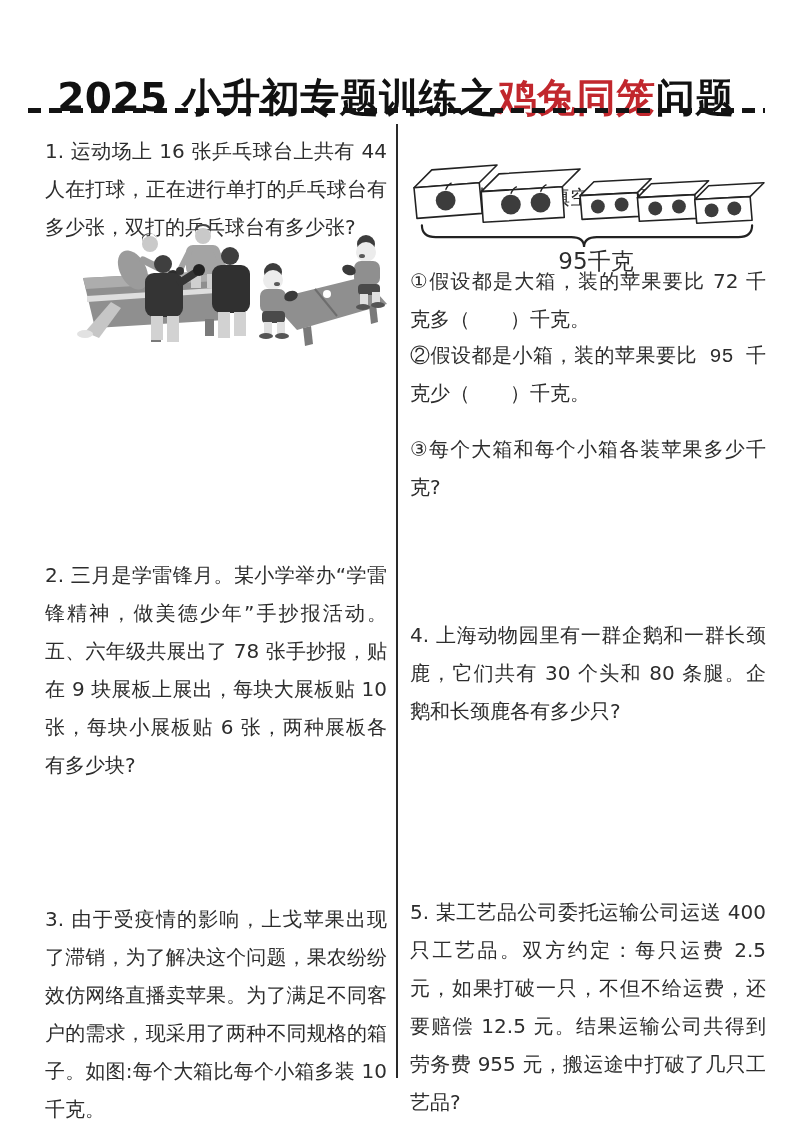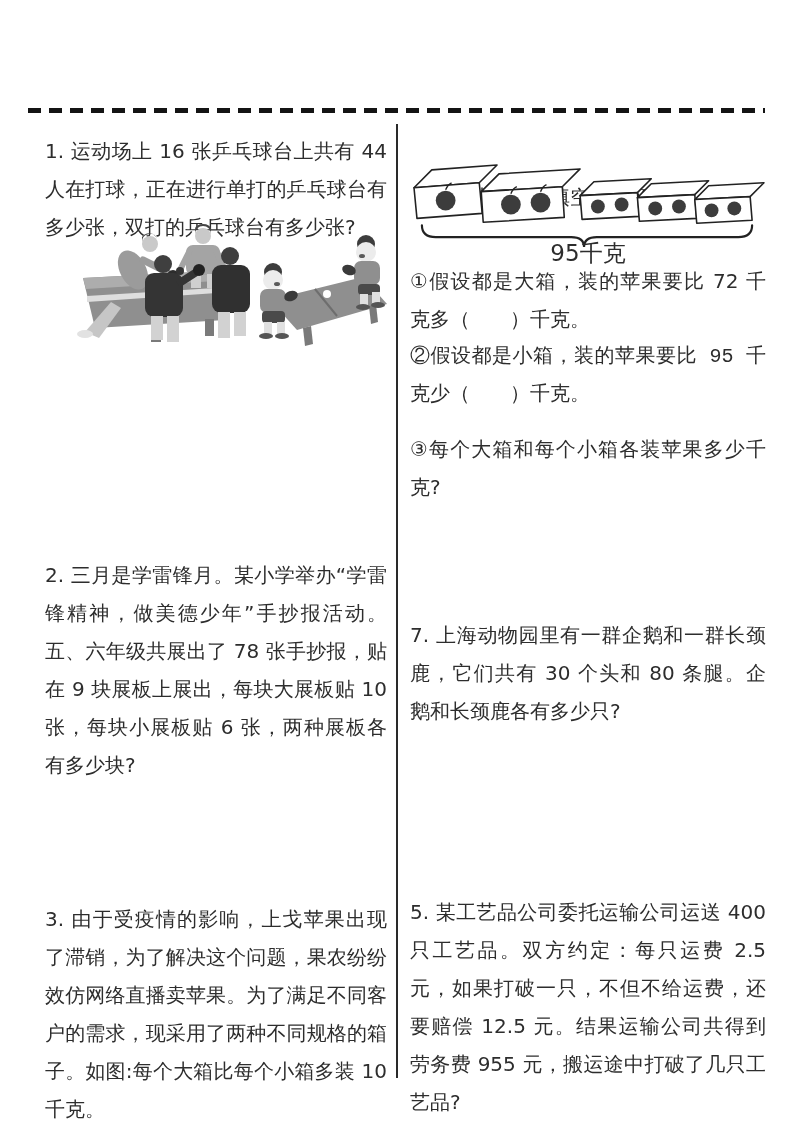--- a/index.html
+++ b/index.html
@@ -35,34 +35,35 @@
     position:absolute;margin:0;width:100%;
     font-size:20px;line-height:38px;text-align:justify;color:var(--ink);
   }
   .left .p1{top:10px;}
   .left .art{position:absolute;top:98px;left:18px;}
   .left .p2{top:434px;}
   .left .p3{top:778px;}
   .right .instr{top:20px;text-align:left;margin-top:36px;}
   .right .boxes-art{position:absolute;top:40px;left:0;}
   .right .weight{
-    position:absolute;top:118px;left:0;width:356px;margin:0;
+    position:absolute;top:118px;left:0;width:356px;margin:8px;
     text-align:center;font-size:23px;line-height:26px;color:var(--ink);
   }
   .right .f1{top:140px;}
   .right .f2{top:216px;font-family:Liberation Mono, monospace;}
   .right .f3{top:308px;}
   .right .p4{top:494px;}
   .right .p5{top:771px;}
 </style>
 </head>
 <body>
 
 <div class="page">
 
+  <h1 class="title"><span>2025 小升初专题训练之</span><span class="red">鸡兔同笼</span><span>问题</span></h1>
 
   <div class="dashed"></div>
   <div class="col-divider"></div>
 
   <section class="col left">
     <p class="prob p1">1. 运动场上 16 张乒乓球台上共有 44 人在打球，正在进行单打的乒乓球台有多少张，双打的乒乓球台有多少张?</p>
 
     <svg class="art" width="330" height="126" viewBox="0 0 330 126">
 
       <g>
@@ -196,17 +197,17 @@
 
       <path d="M 12,64 Q 12,76 26,76 L 163,76 Q 176,76 176,86 Q 176,76 189,76 L 332,76 Q 346,76 346,64" fill="none" stroke="#222222" stroke-width="2.2" stroke-linecap="round"></path>
     </svg>
 
     <p class="weight">95千克</p>
 
     <p class="prob f1">①假设都是大箱，装的苹果要比 72 千克多（　　）千克。</p>
     <p class="prob f2">②假设都是小箱，装的苹果要比 95 千克少（　　）千克。</p>
     <p class="prob f3">③每个大箱和每个小箱各装苹果多少千克?</p>
 
-    <p class="prob p4">7. 上海动物园里有一群企鹅和一群长颈鹿，它们共有 30 个头和 80 条腿。企鹅和长颈鹿各有多少只?</p>
+    <p class="prob p4">4. 上海动物园里有一群企鹅和一群长颈鹿，它们共有 30 个头和 80 条腿。企鹅和长颈鹿各有多少只?</p>
     <p class="prob p5">5. 某工艺品公司委托运输公司运送 400 只工艺品。双方约定：每只运费 2.5 元，如果打破一只，不但不给运费，还要赔偿 12.5 元。结果运输公司共得到劳务费 955 元，搬运途中打破了几只工艺品?</p>
   </section>
 
 </div>
 
 </body></html>

